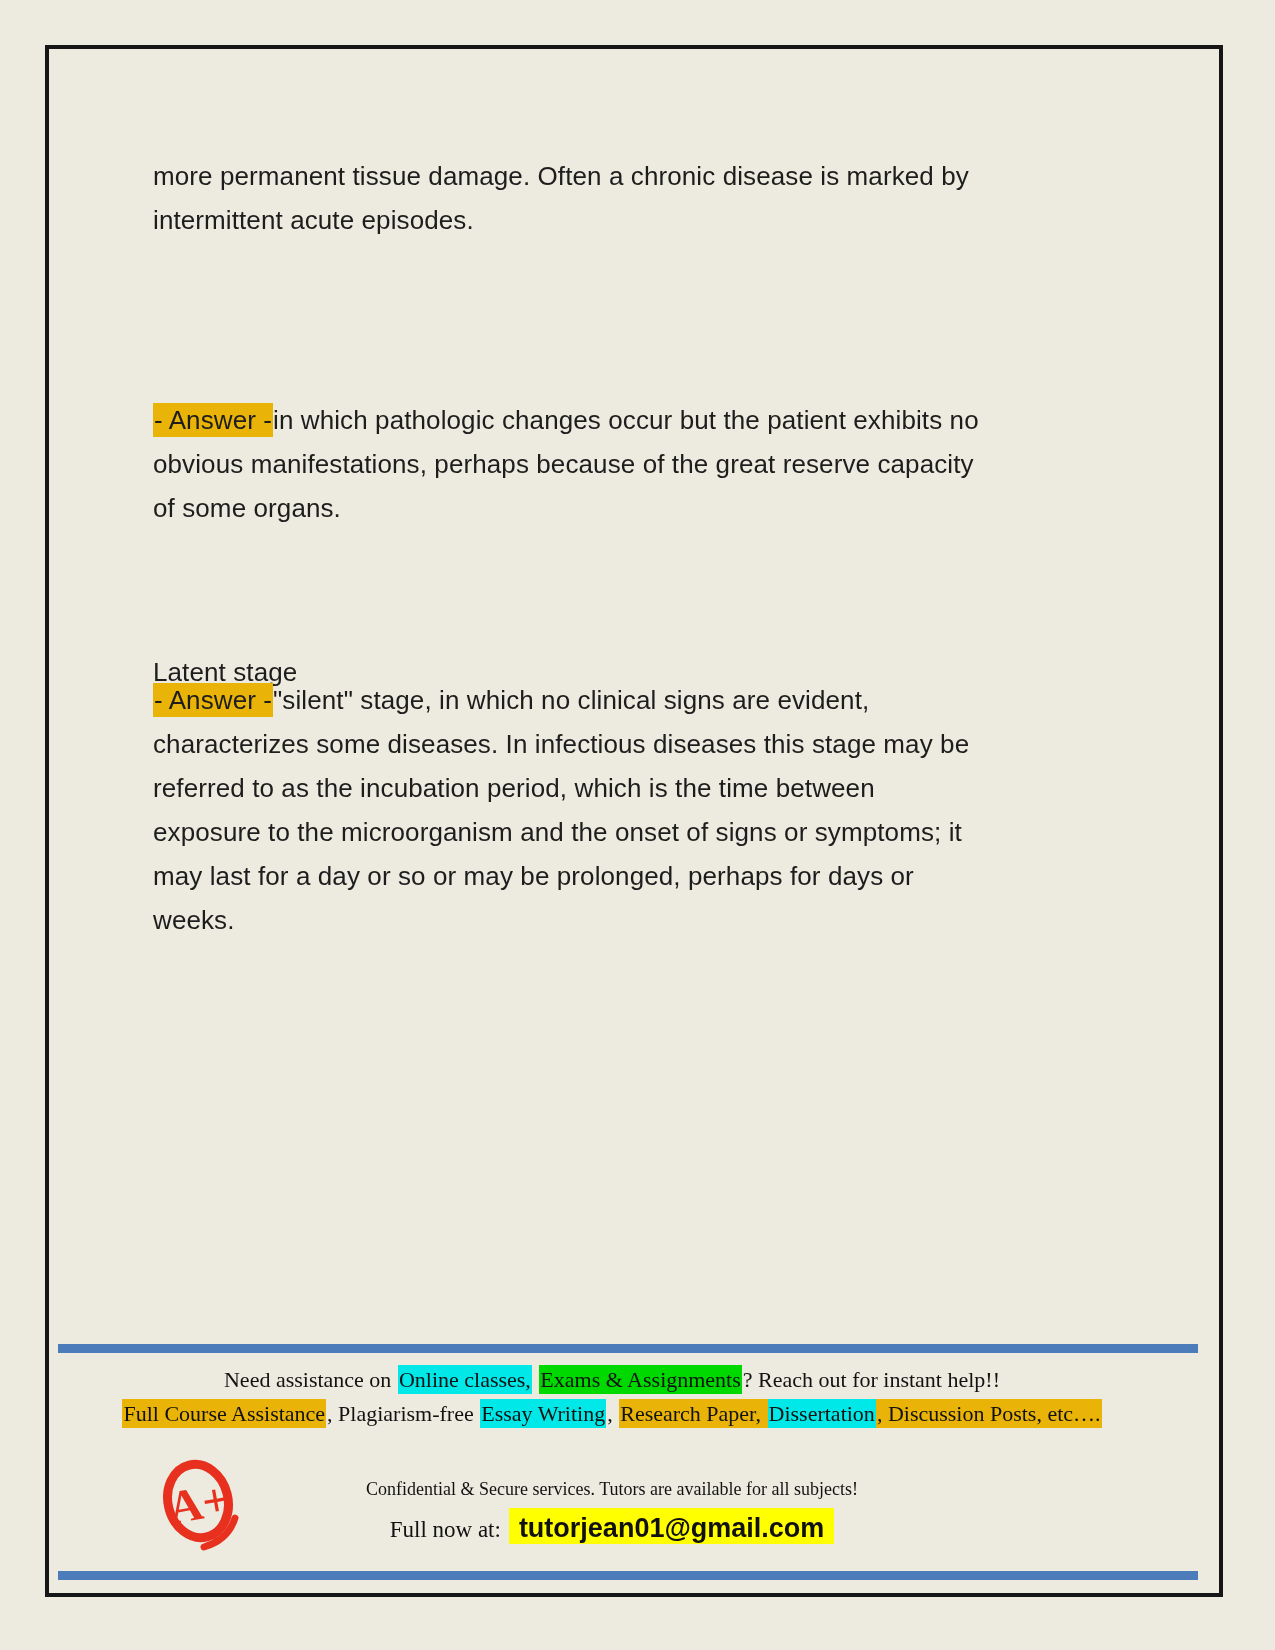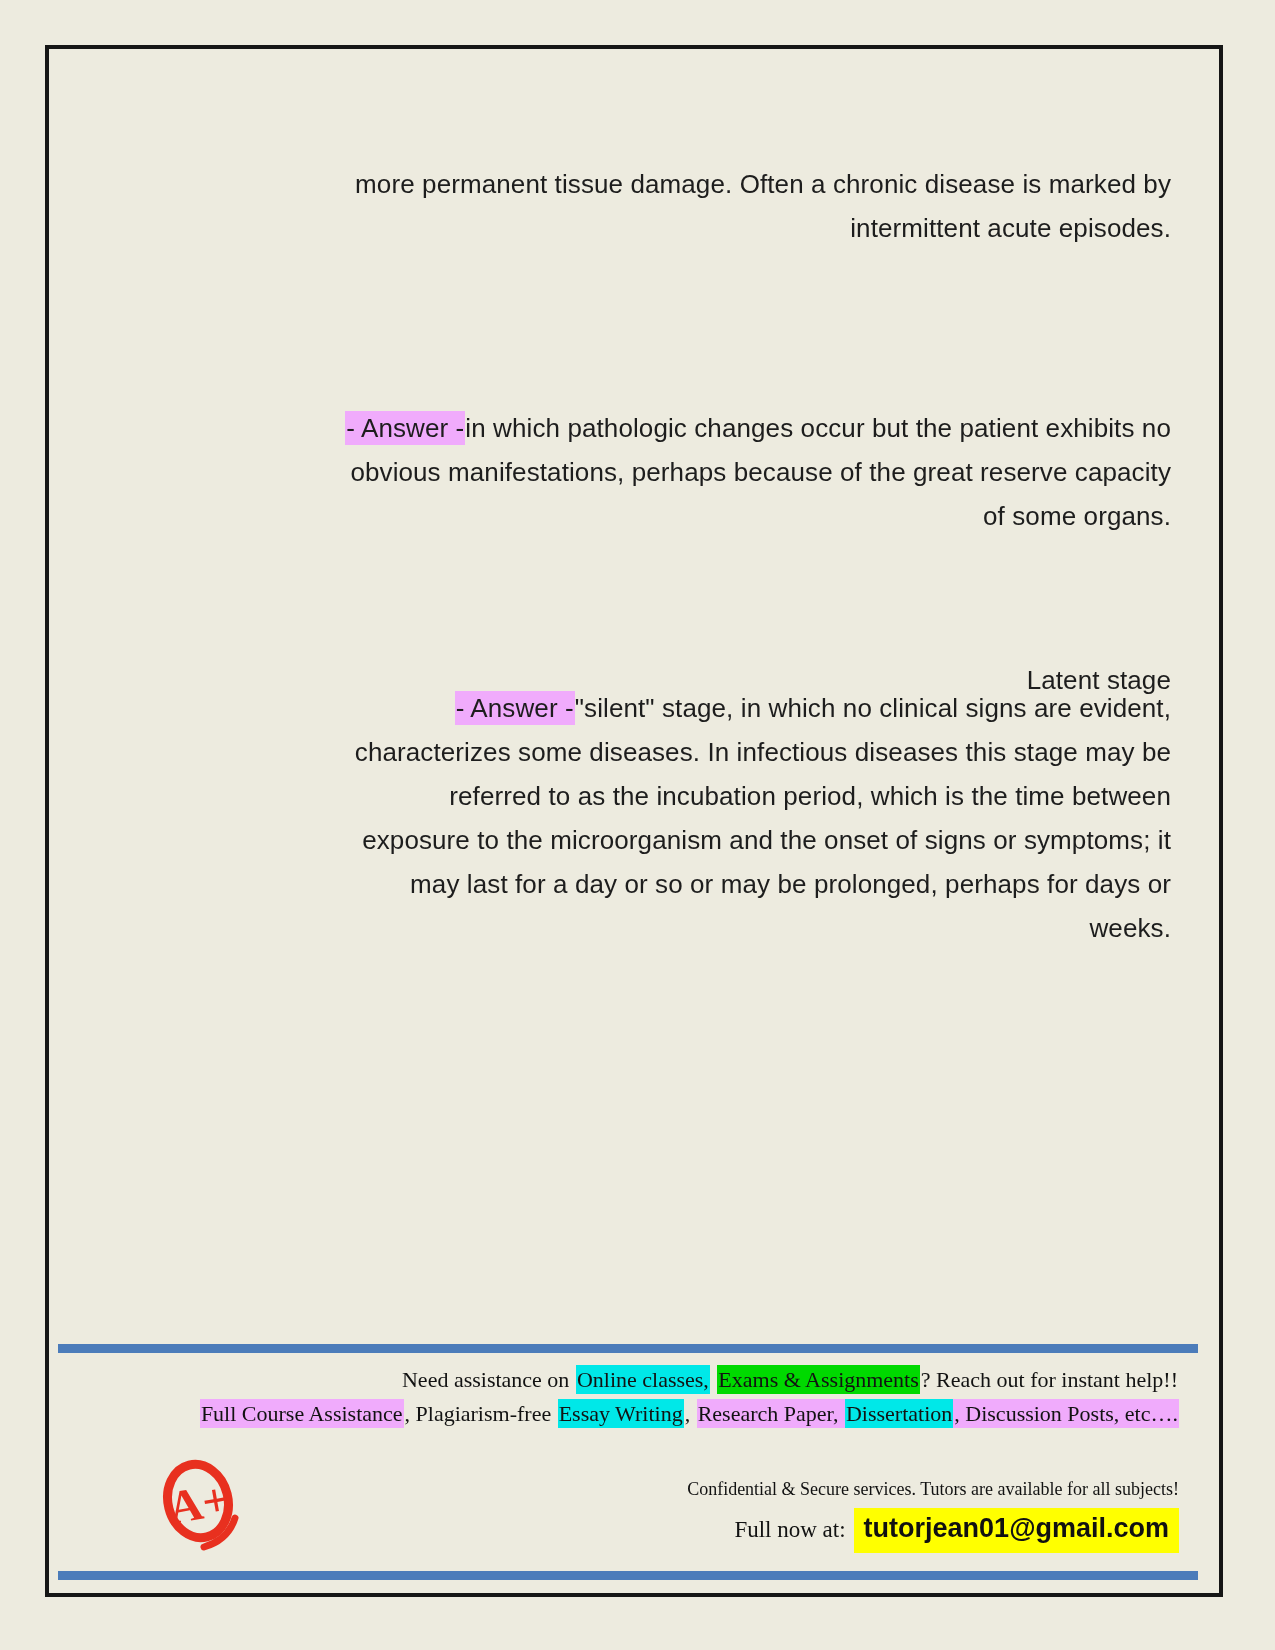--- a/index.html
+++ b/index.html
@@ -14,66 +14,65 @@
   .page-border {
     position: absolute;
     left: 45px; top: 45px;
     width: 1170px; height: 1544px;
     border: 4px solid #161616;
   }
   .para {
     position: absolute;
     left: 145px;
     width: 1010px;
-    margin: 16px;
-    text-align: right;
+    margin: 8px;
   }
   .body-text {
     font-size: 26px;
     line-height: 44px;
     color: #1d1d1d;
     letter-spacing: 0.1px;
   }
   .pre { white-space: pre-line; }
-  .hl-yellow { background: #f0abfc; }
+  .hl-yellow { background: #eab308; }
   .hl-cyan   { background: #00e8e8; }
   .hl-green  { background: #00d900; }
   .answer-label { padding: 2px 1px; }
   .divider {
     position: absolute;
     left: 58px;
     width: 1140px;
     height: 9px;
     background: #4c7cba;
   }
   .serif-line {
     position: absolute;
     left: 45px;
     width: 1134px;
-    text-align: right;
+    text-align: center;
     font-family: "Liberation Serif", serif;
     font-size: 22px;
     line-height: 32px;
     color: #121212;
     margin: 0;
   }
   .serif-line .seg { padding: 2px 1px; }
   .confidential-line {
     font-size: 18px;
     line-height: 30px;
   }
   .email-line { font-size: 23px; }
   .email-address {
     display: inline-block;
     font-family: "Liberation Sans", sans-serif;
     font-weight: bold;
     font-size: 27px;
     color: #111;
     background: #ffff00;
-    padding: 4px 10px 9px 10px;
+    padding: 4px 10px 0 10px;
     margin-left: 8px;
   }
   .logo {
     position: absolute;
     left: 158px;
     top: 1458px;
     width: 82px;
     height: 96px;
   }
 </style>

